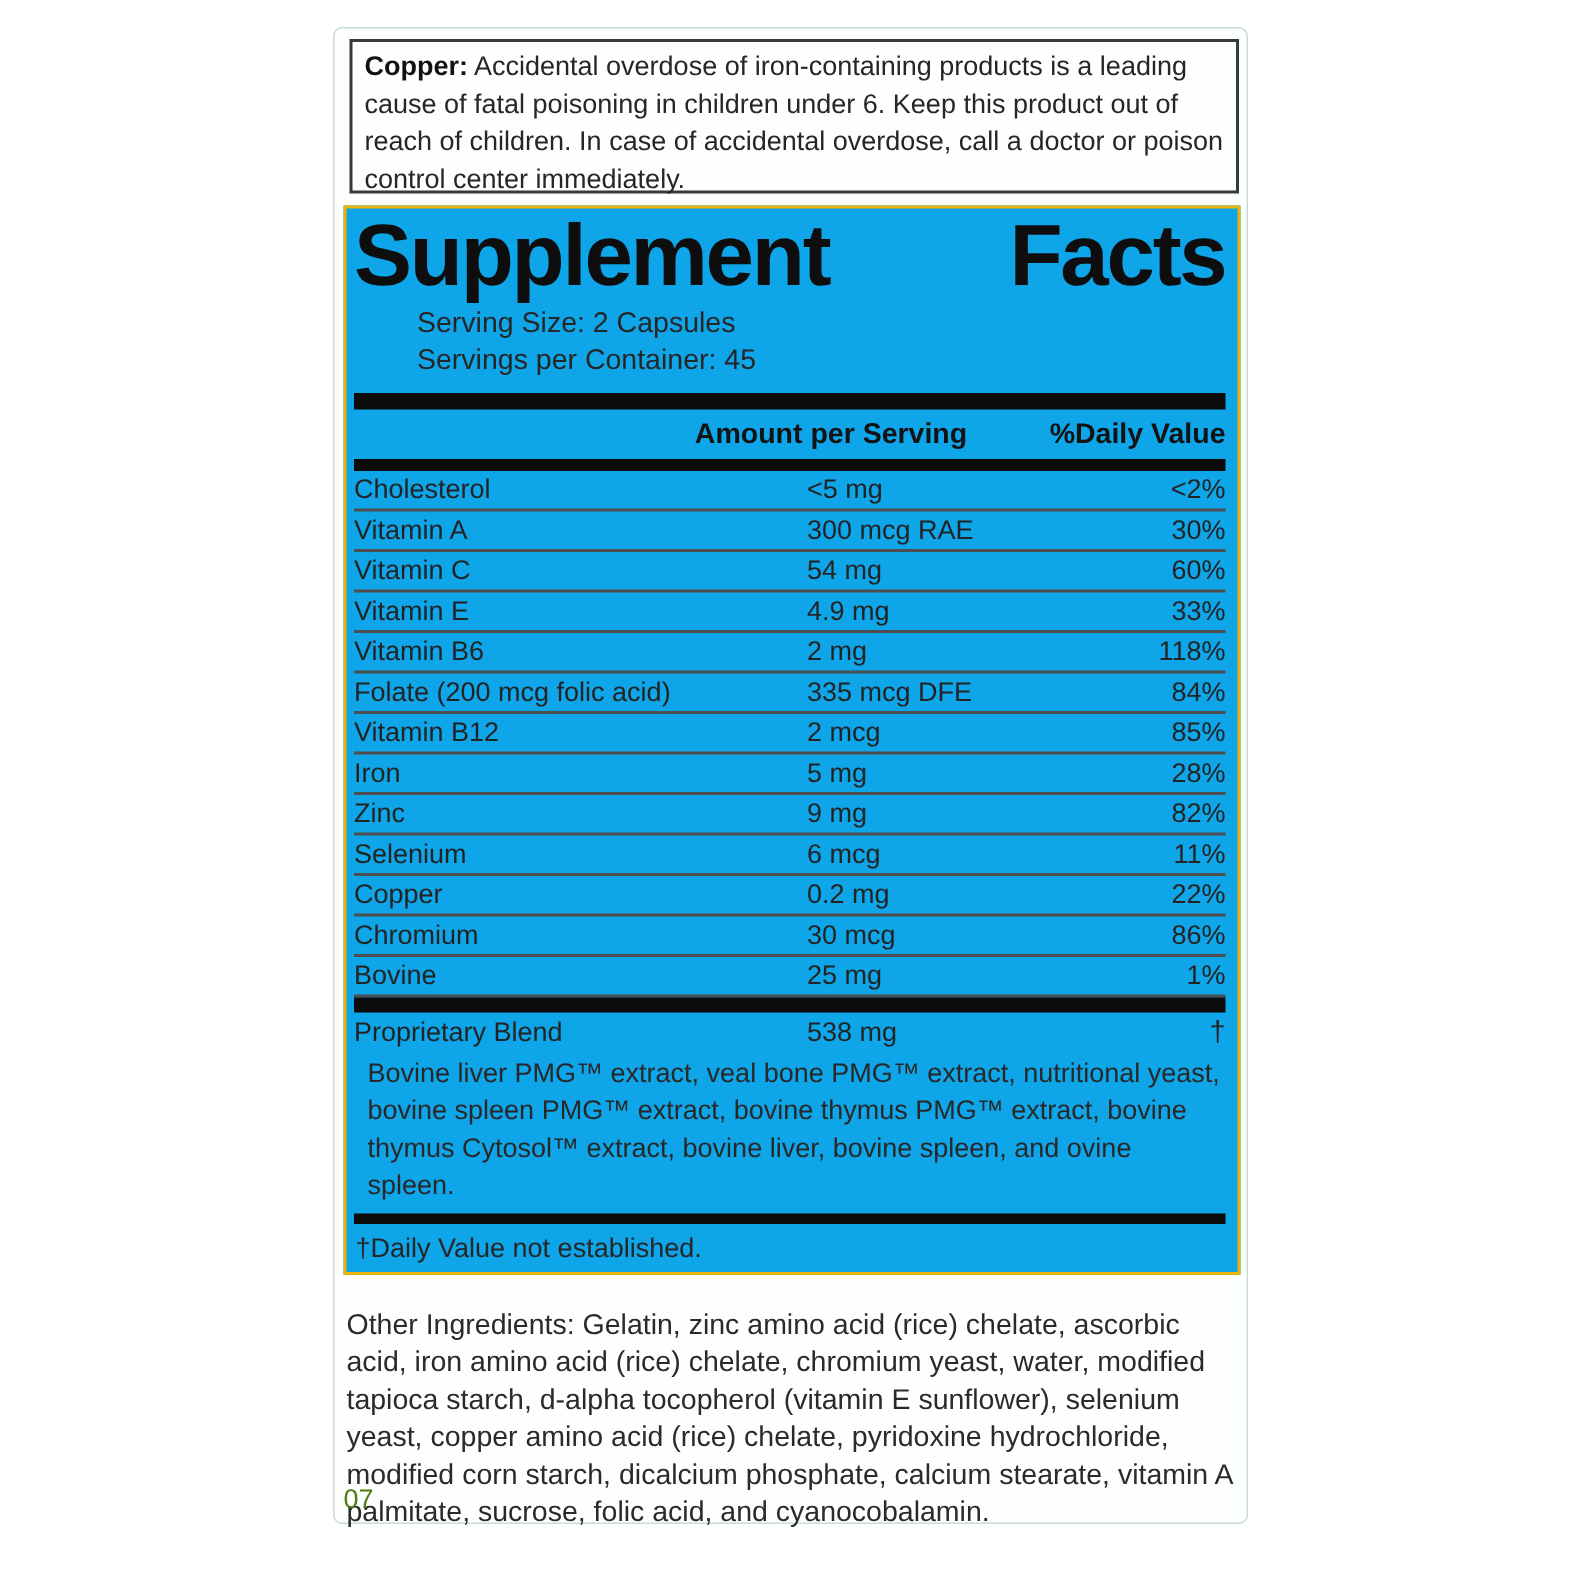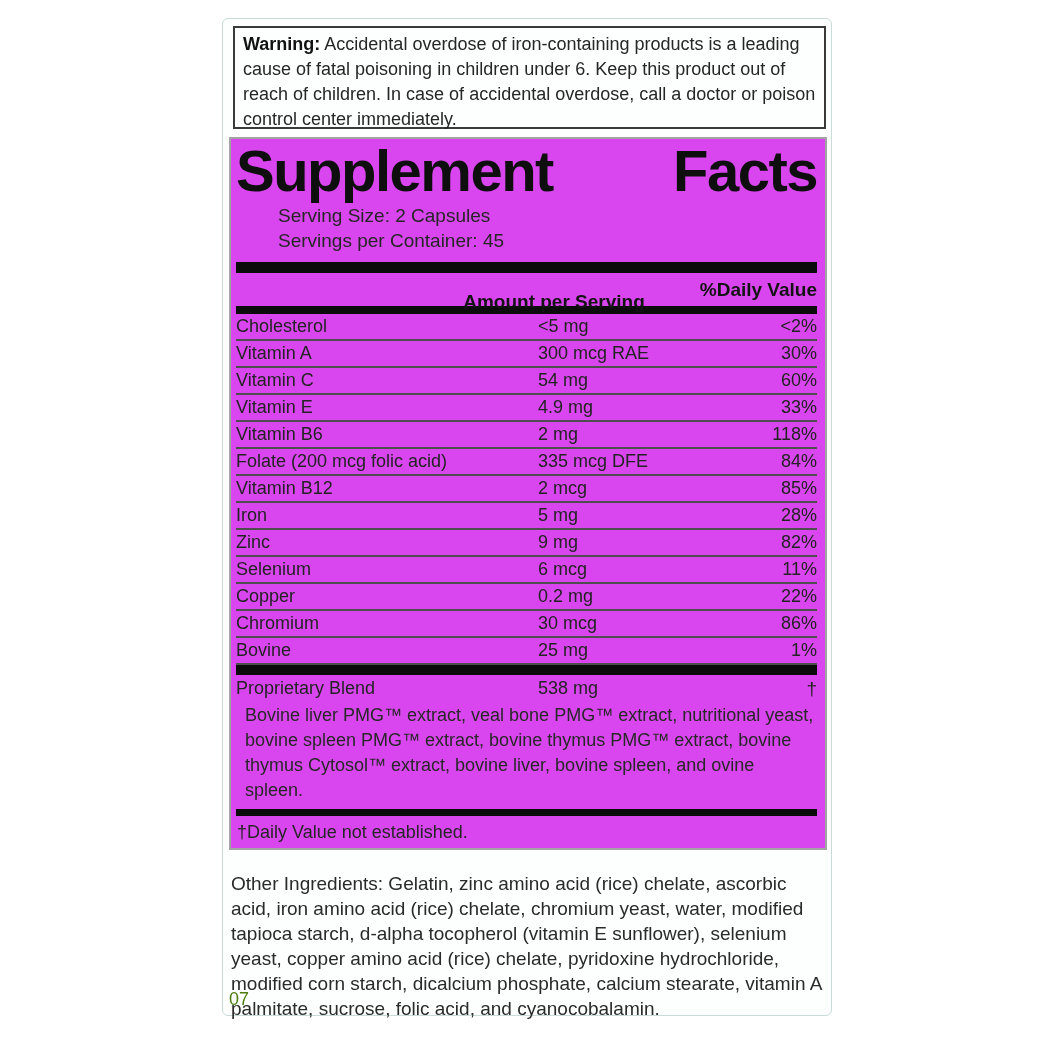--- a/index.html
+++ b/index.html
@@ -33,22 +33,22 @@
     line-height: 25px;
     color: #262626;
   }
   .warning-box b { color: #121212; }
 
   
   .sf-box {
     position: absolute;
     left: 6px; top: 118px;
     width: 598px;
-    border: 2px solid #a3a3a3;
-    background: #d946ef;
+    border: 2px solid #eab308;
+    background: #0ea5e9;
     padding: 0 8px 0 5px;
   }
   .sf-title {
     display: flex;
     justify-content: space-between;
     font-size: 58px;
     font-weight: bold;
     letter-spacing: -1.5px;
     line-height: 1;
     height: 56px;
@@ -71,21 +71,20 @@
     position: relative;
     height: 33px;
     font-size: 19px;
     font-weight: bold;
     color: #131313;
   }
   .sf-header .amount-h {
     position: absolute; left: 318px; top: 50%;
     transform: translate(-50%, -50%);
     white-space: nowrap;
-    margin-top: 12px;
   }
   .sf-header .dv-h {
     position: absolute; right: 0; top: 50%;
     transform: translateY(-50%);
   }
   .sf-row {
     display: grid;
     grid-template-columns: 302px auto 1fr;
     align-items: center;
     height: 27px;
@@ -134,21 +133,21 @@
     font-size: 18px;
     color: #4d7c0f;
   }
 </style>
 </head>
 <body>
 
 <div class="label-card">
 
   <div class="warning-box">
-    <b>Warning:</b><span> Accidental overdose of iron-containing products is a leading cause of fatal poisoning in children under 6. Keep this product out of reach of children. In case of accidental overdose, call a doctor or poison control center immediately.</span>
+    <b>Copper:</b><span> Accidental overdose of iron-containing products is a leading cause of fatal poisoning in children under 6. Keep this product out of reach of children. In case of accidental overdose, call a doctor or poison control center immediately.</span>
   </div>
 
   <div class="sf-box">
 
     <div class="sf-title">
       <span>Supplement</span>
       <span>Facts</span>
     </div>
 
     <div class="sf-serving">

